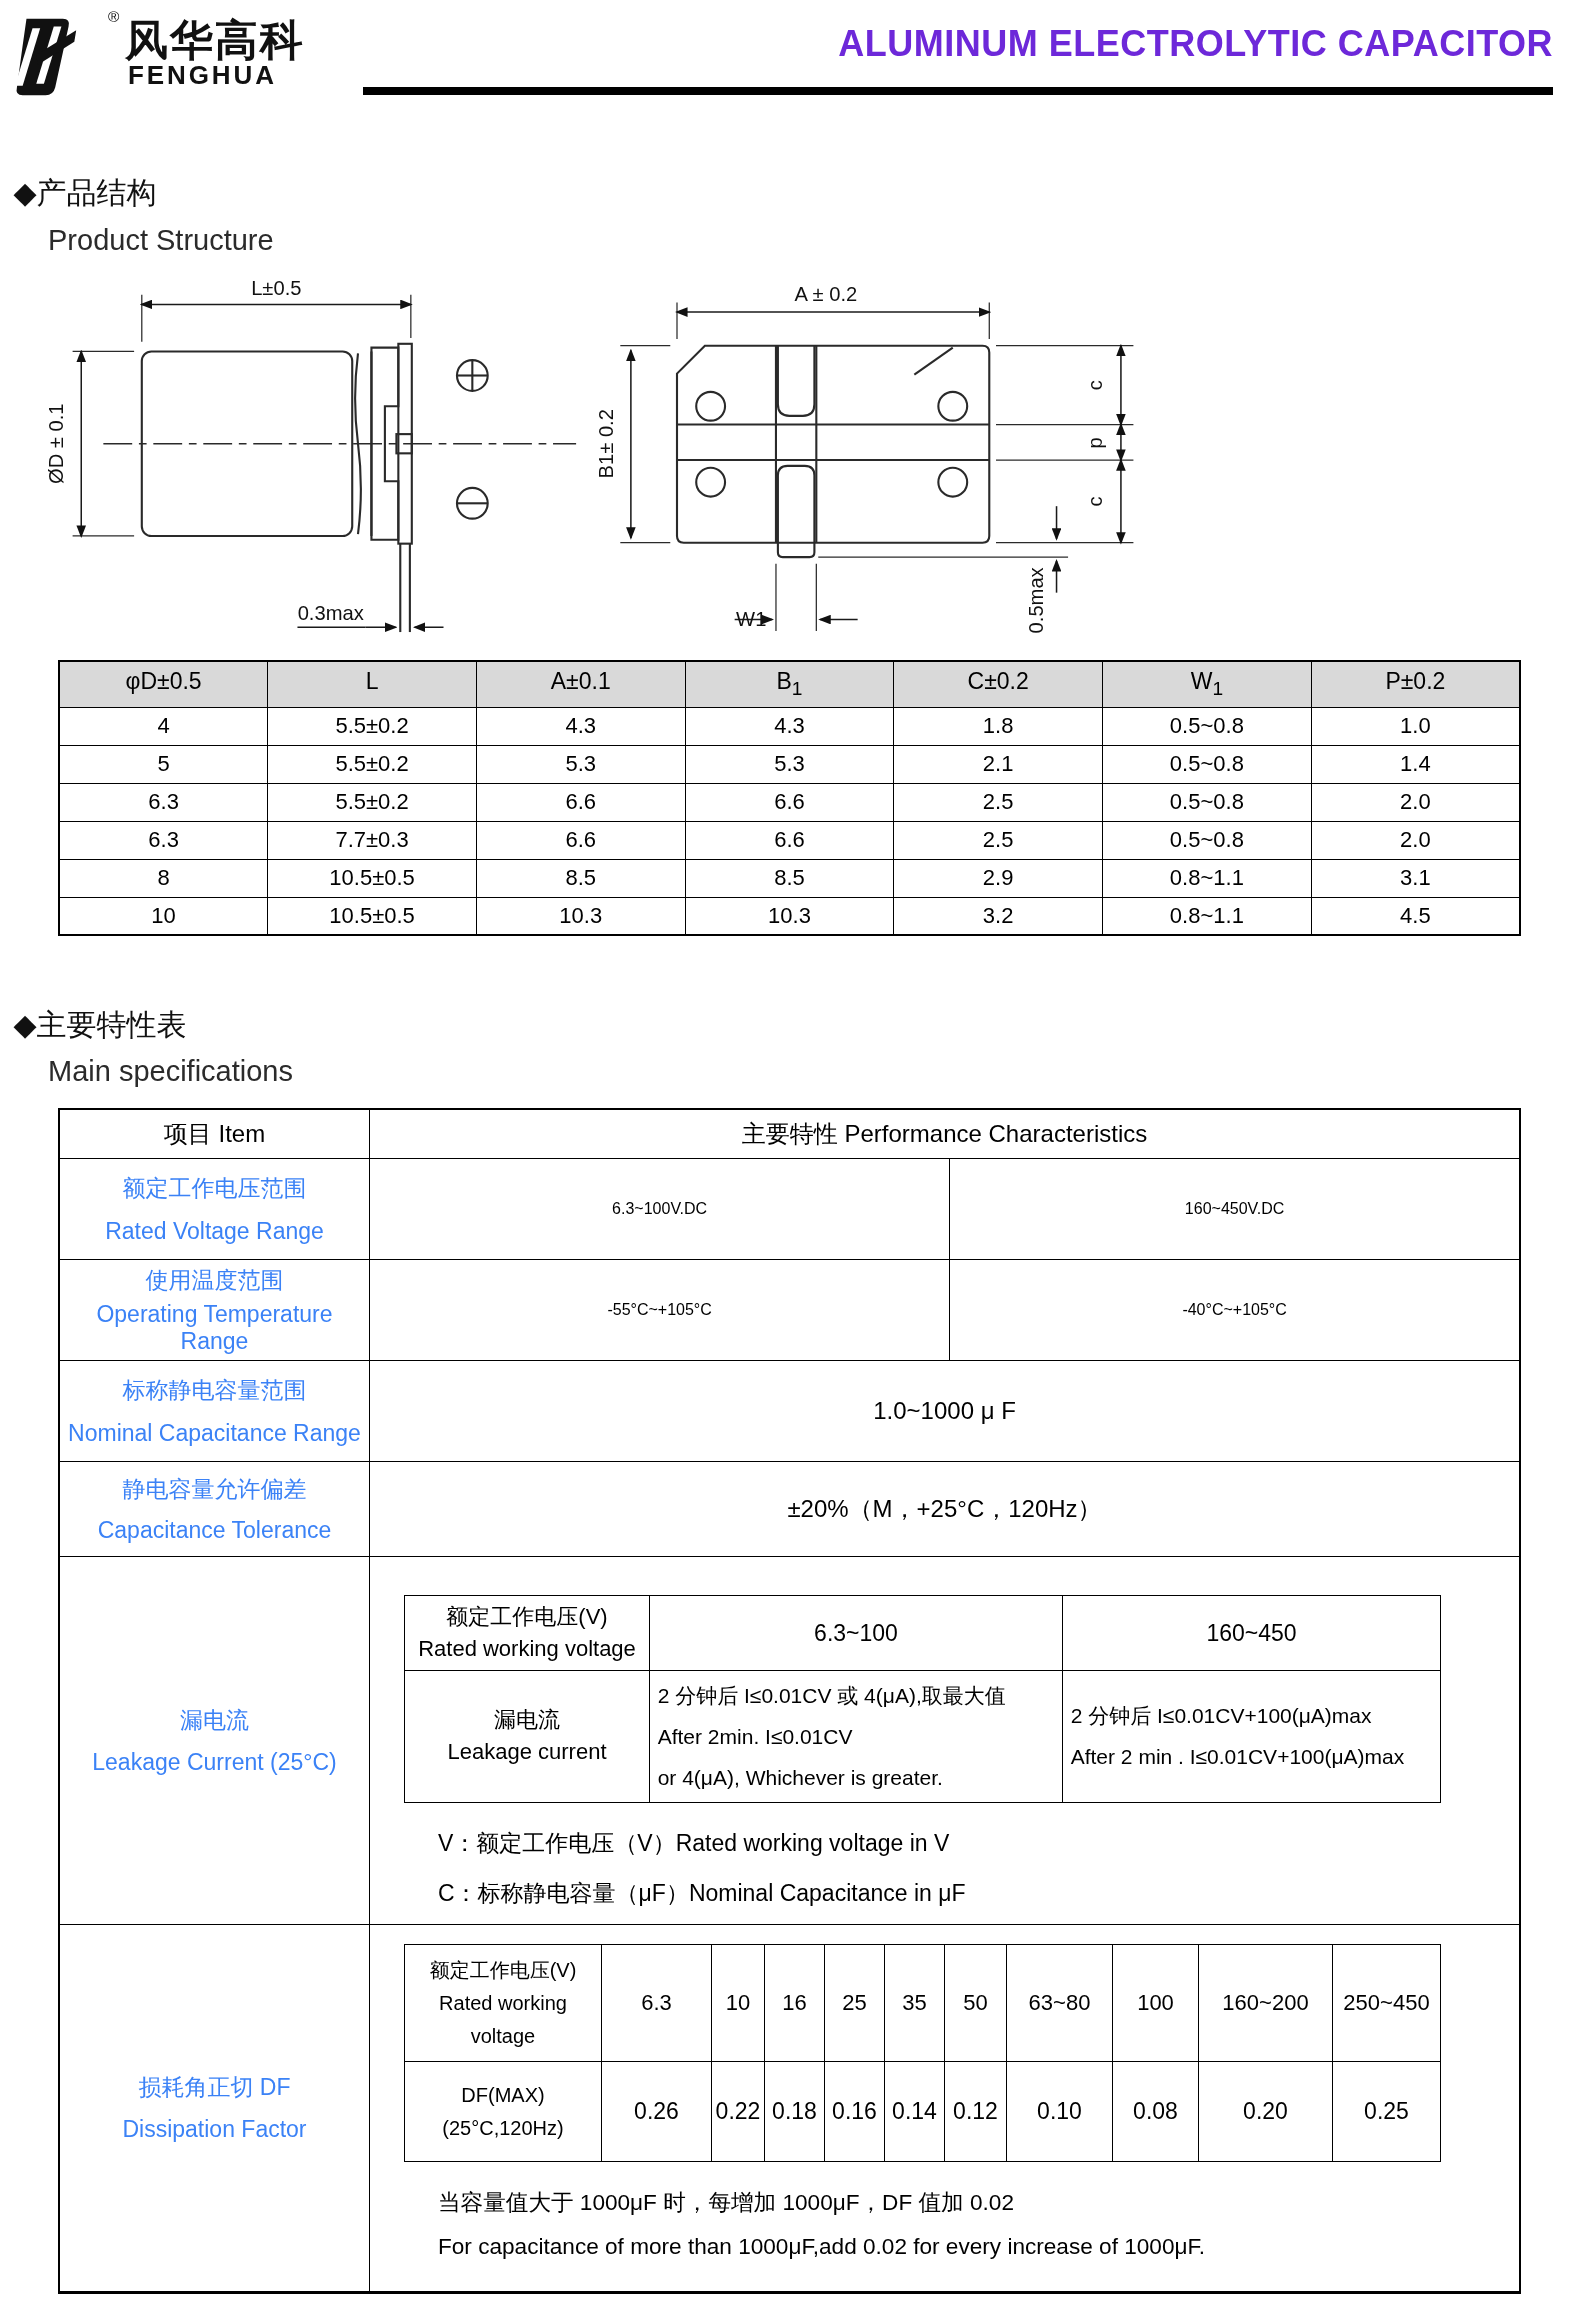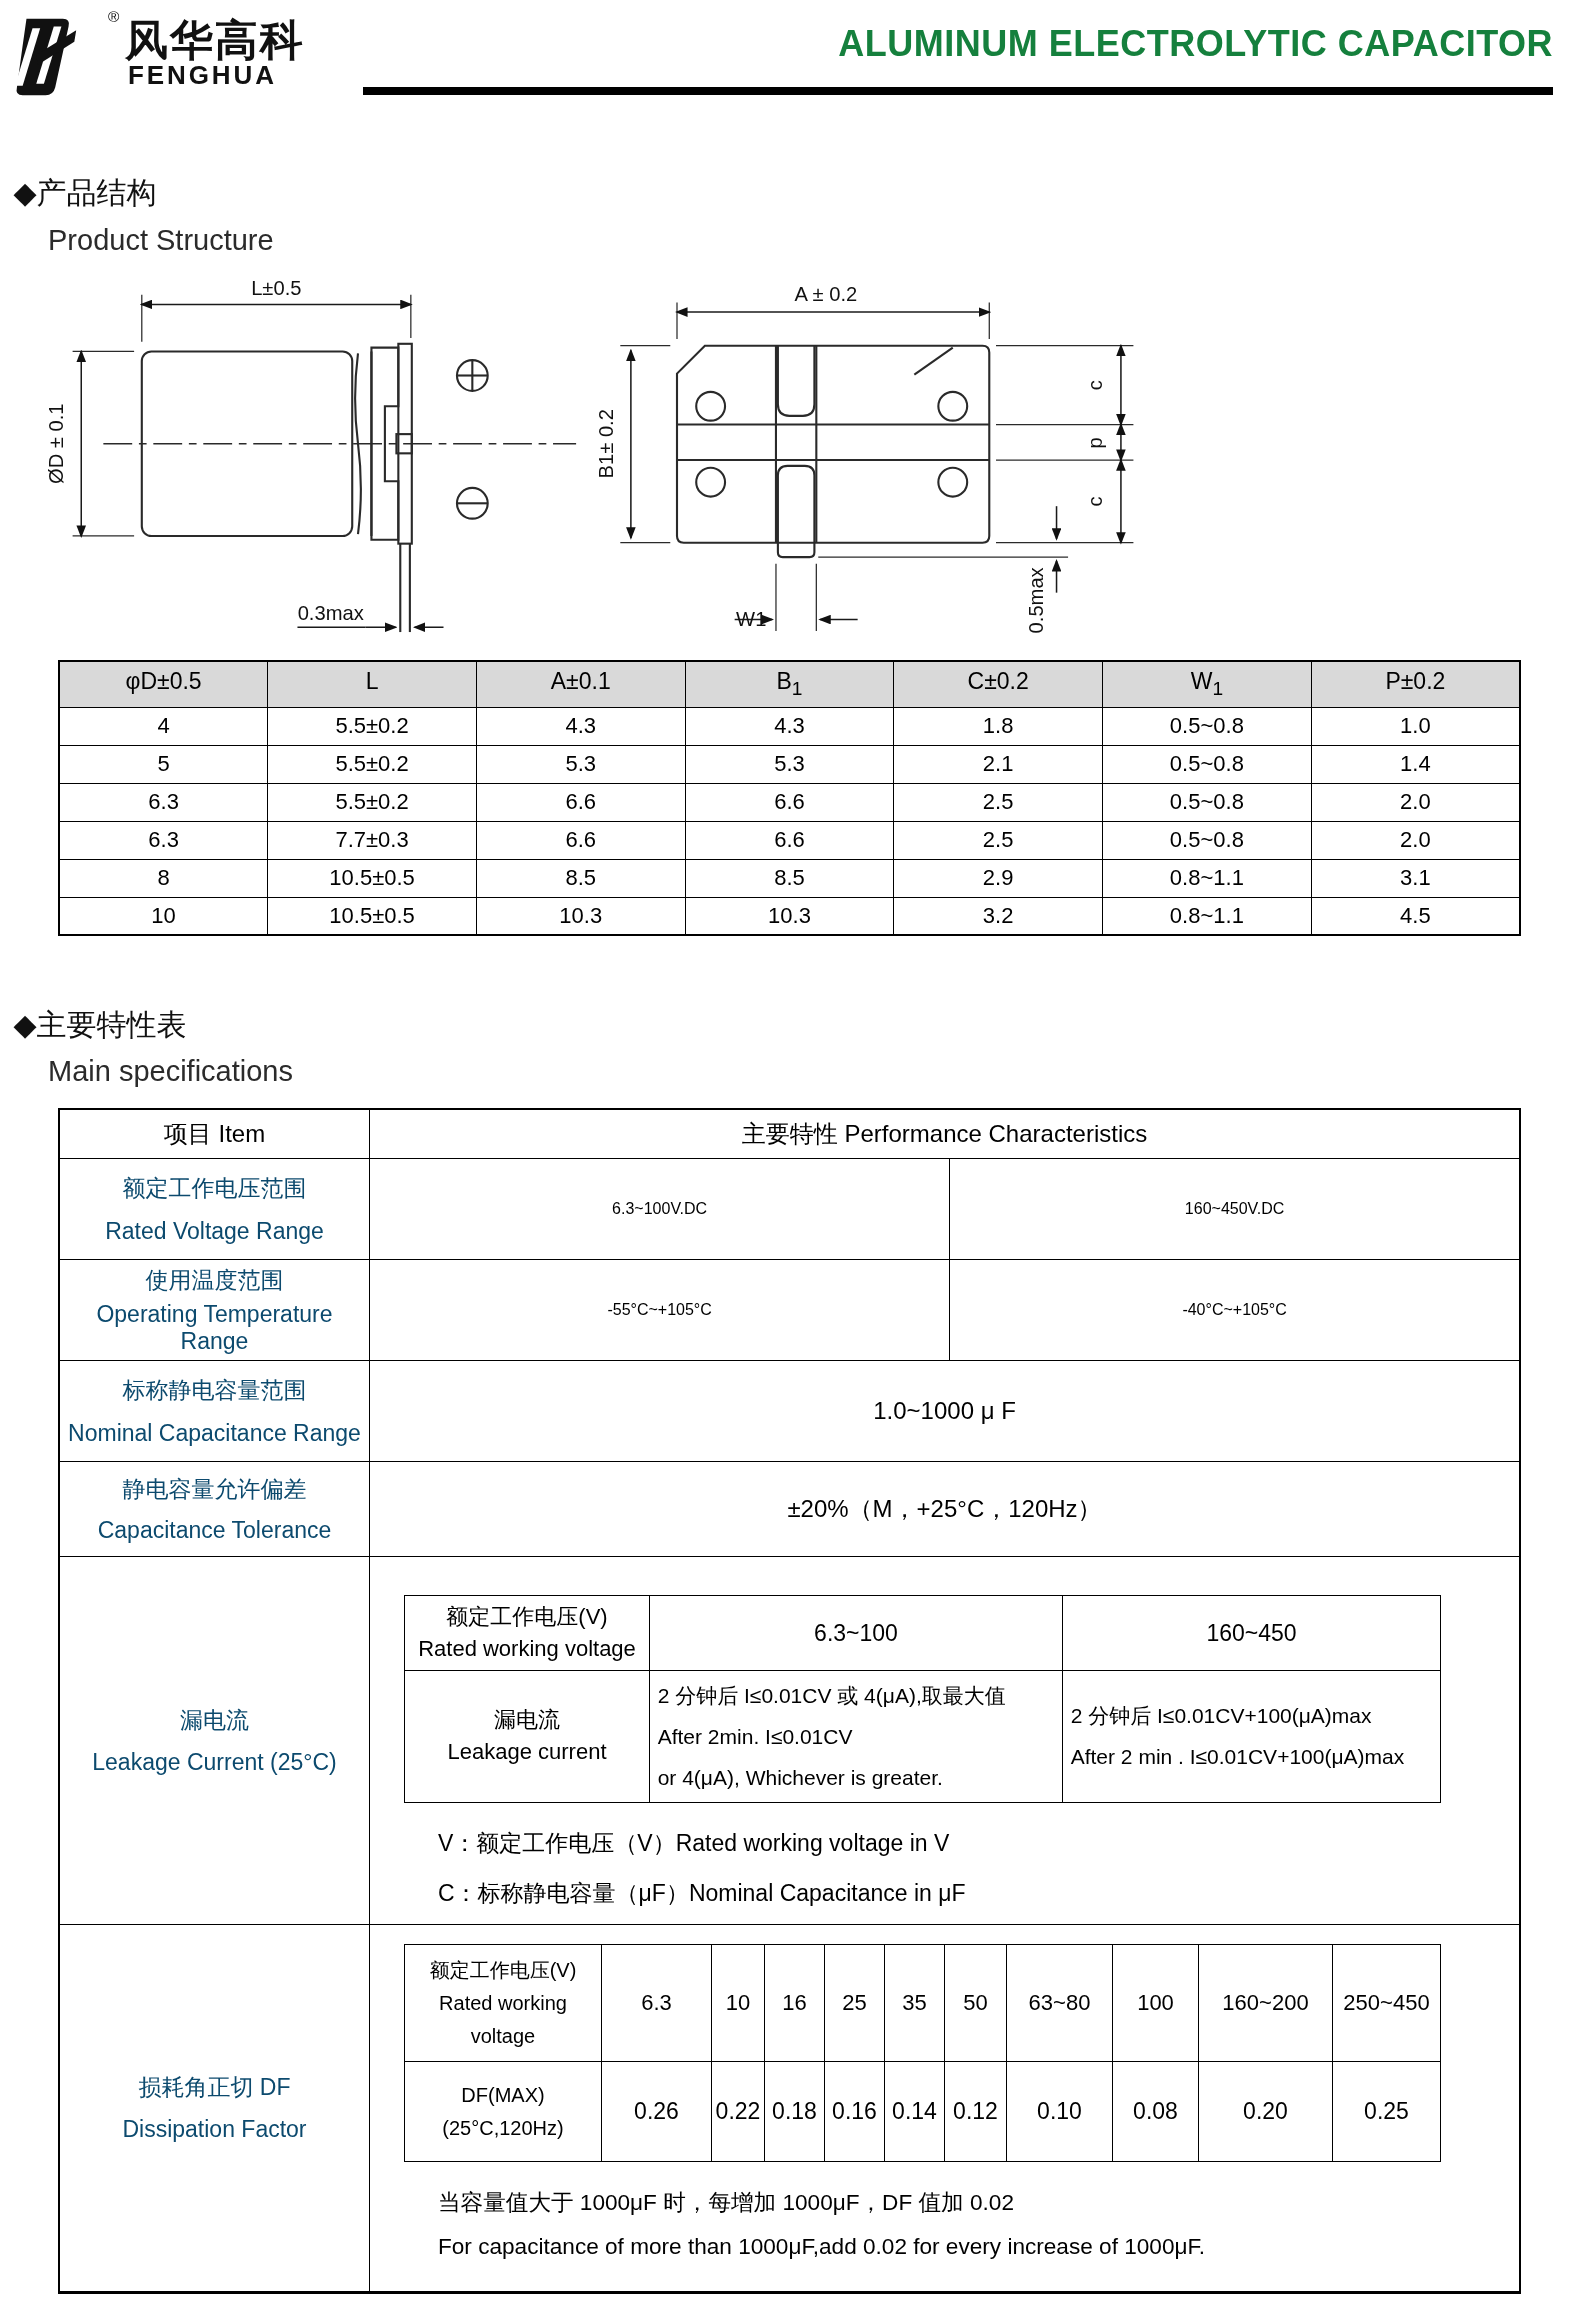--- a/index.html
+++ b/index.html
@@ -7,21 +7,21 @@
   .page {
     position:relative; width:1582px; height:2317px; background:#ffffff;
     font-family:"Liberation Sans","DejaVu Sans",sans-serif; color:#000;
     overflow:hidden;
   }
   
   .logo-mark { position:absolute; left:13.4px; top:13.4px; }
   .reg-mark { position:absolute; left:108px; top:7.7px; font-size:15.4px; color:#111; }
   .logo-cn { position:absolute; left:125px; top:11.5px; font-size:43px; font-weight:bold; letter-spacing:1.9px; color:#111; }
   .logo-en { position:absolute; left:128px; top:60px; font-size:26px; font-weight:bold; letter-spacing:2.9px; color:#111; }
-  .doc-title { position:absolute; right:29px; top:23px; font-size:36px; font-weight:bold; color:#15803d; letter-spacing:0.5px; }
+  .doc-title { position:absolute; right:29px; top:23px; font-size:36px; font-weight:bold; color:#6d28d9; letter-spacing:0.5px; }
   .header-rule { position:absolute; left:363px; right:29px; top:87px; height:7.7px; background:#000; }
   
   .sec-cn { position:absolute; left:13.4px; font-size:30px; color:#111; }
   .sec-en { position:absolute; left:48px; font-size:29px; color:#2b2b2b; }
   #sec1-cn { top:173px; } #sec1-en { top:224px; }
   #sec2-cn { top:1005px; } #sec2-en { top:1055px; }
   
   .drawing-svg { position:absolute; left:38px; top:216px; }
   .obj { stroke:#2a2a2a; stroke-width:2.2; fill:none; }
   .thin { stroke:#2a2a2a; stroke-width:1.3; fill:none; }
@@ -32,21 +32,21 @@
   .dim-table { position:absolute; left:58px; top:660px; width:1463px; border-collapse:collapse; table-layout:fixed; }
   .dim-table th, .dim-table td { border:1.9px solid #000; text-align:center; font-weight:400; }
   .dim-table th { height:46px; background:#d9d9d9; font-size:23px; }
   .dim-table td { height:38px; font-size:22px; }
   .dim-table { border:2.9px solid #000; }
   
   .specs-table { position:absolute; left:58px; top:1108px; width:1463px; border:2.9px solid #000; border-bottom-width:3.8px; }
   .srow { display:flex; border-top:1.9px solid #000; }
   .srow:first-child { border-top:none; }
   .c-item { width:310px; border-right:1.9px solid #000; display:flex; flex-direction:column; align-items:center; justify-content:center; text-align:center; }
-  .c-item .ln { font-size:23px; color:#0c4a6e; }
+  .c-item .ln { font-size:23px; color:#3b82f6; }
   .c-item.spread { justify-content:space-evenly; }
   .c-item.tight .ln { line-height:42px; }
   .c-content { flex:1; display:flex; align-items:center; justify-content:center; font-size:24px; }
   .r-head { height:48px; } .r-head .c-item, .r-head .c-content { font-size:24px; }
   .r-voltage, .r-temp, .r-nominal { height:101px; }
   .r-tolerance { height:95px; }
   .r-leak { height:368px; }
   .r-df { height:367px; }
   .c-content.split { padding:0; align-items:stretch; }
   .half { display:flex; align-items:center; justify-content:center; font-size:16px; }

